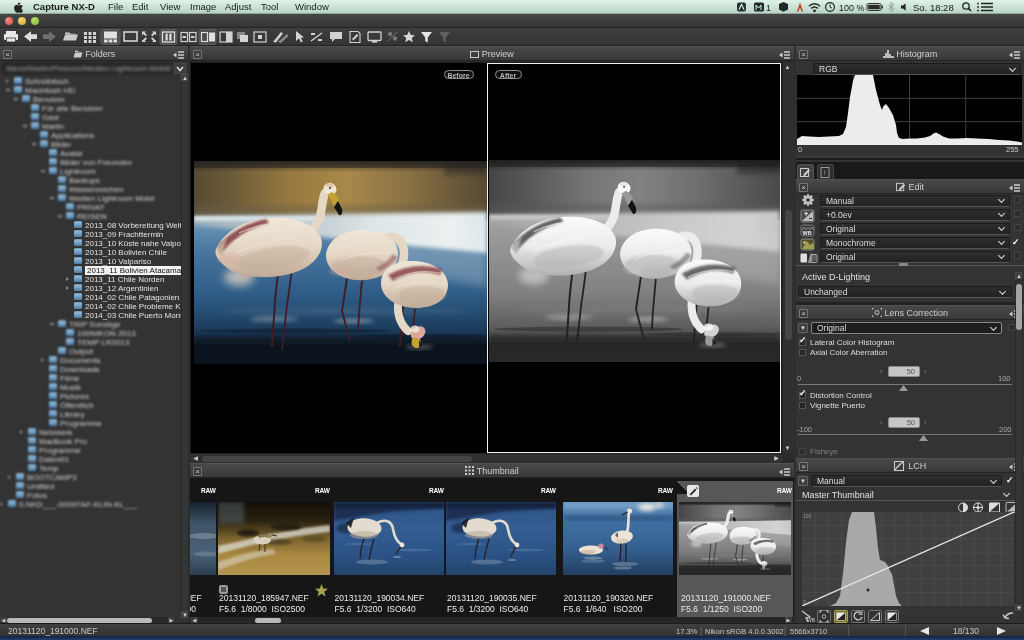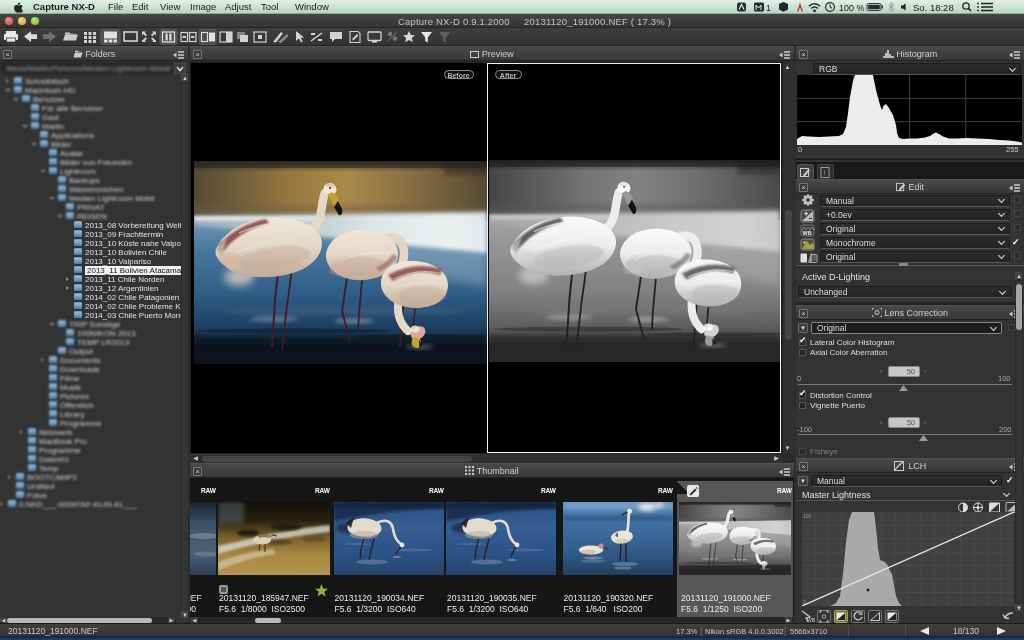--- a/index.html
+++ b/index.html
@@ -141,21 +141,20 @@
       <circle cx="243" cy="3.5" r="0.9" fill="#222"></circle>
         <circle cx="243" cy="7" r="0.9" fill="#222"></circle>
         <circle cx="243" cy="10.5" r="0.9" fill="#222"></circle>
     </svg>
   </div>
 
   <div id="titlebar">
     <div class="tl" style="left:5px;  background:radial-gradient(circle at 35% 30%, #f08a80, #d44f44);"></div>
     <div class="tl" style="left:18px; background:radial-gradient(circle at 35% 30%, #f0d878, #d0a32f);"></div>
     <div class="tl" style="left:31px; background:radial-gradient(circle at 35% 30%, #b8e06a, #7cb83a);"></div>
-    <div id="titletext">Capture NX-D 0.9.1.2000&nbsp;&nbsp;&nbsp;&nbsp;&nbsp;20131120_191000.NEF ( 17.3% )</div>
   </div>
 
   <div id="toolbar">
     <svg width="470" height="18" viewBox="0 0 470 18">
       <g stroke="none" fill="#c6c6c6">
 
         <path d="M6 3 h10 v3 h-10 z" fill="#e8e8e8"></path>
         <rect x="4" y="6" width="14" height="6" rx="1" fill="#e8e8e8"></rect>
         <rect x="6.5" y="10" width="9" height="4" fill="#e8e8e8" stroke="#3a3a3a" stroke-width="0.8"></rect>
 
@@ -1098,21 +1097,21 @@
       <svg class="pmenu" width="11" height="8" viewBox="0 0 11 8">
           <path d="M0 4 L3.5 1.5 L3.5 6.5 Z" fill="#ccc"></path>
           <path d="M5 1 H11 M5 4 H11 M5 7 H11" stroke="#ccc" stroke-width="1.3"></path>
         </svg>
     </div>
     <div class="dbtn" style="left:2px; top:430px;">▼</div>
     <div class="dd" style="left:15px; top:429px; width:191px;">Manual</div>
       <i class="chev" style="left:195px; top:431.5px;"></i>
     <span class="check" style="left:210px; top:429px;">✓</span>
     <div class="abs" style="left:0; top:443px; width:228px; height:12px; border-bottom:1px solid #555;">
-      <span class="abs" style="left:6px; top:1px; font-size:9px; color:#e0e0e0;">Master Lightness</span>
+      <span class="abs" style="left:6px; top:1px; font-size:9px; color:#e0e0e0;">Master Thumbnail</span>
       <i class="chev" style="left:208px; top:2px;"></i>
     </div>
     <svg class="abs" style="left:162px; top:456px;" width="62" height="11" viewBox="0 0 62 11">
       <circle cx="5" cy="5.5" r="4.5" fill="none" stroke="#ddd" stroke-width="1"></circle>
         <path d="M5 1 A4.5 4.5 0 0 1 5 10 Z" fill="#ddd"></path>
       <circle cx="20" cy="5.5" r="4.5" fill="none" stroke="#ddd" stroke-width="1"></circle>
         <path d="M20 0.5 V10.5 M15 5.5 H25" stroke="#ddd" stroke-width="1"></path>
         <circle cx="20" cy="5.5" r="1.5" fill="#ddd"></circle>
       <rect x="31" y="0.5" width="11" height="10" rx="1" fill="#ddd"></rect>
         <path d="M32 9.5 L41 1.5 L41 9.5 Z" fill="#333"></path>

